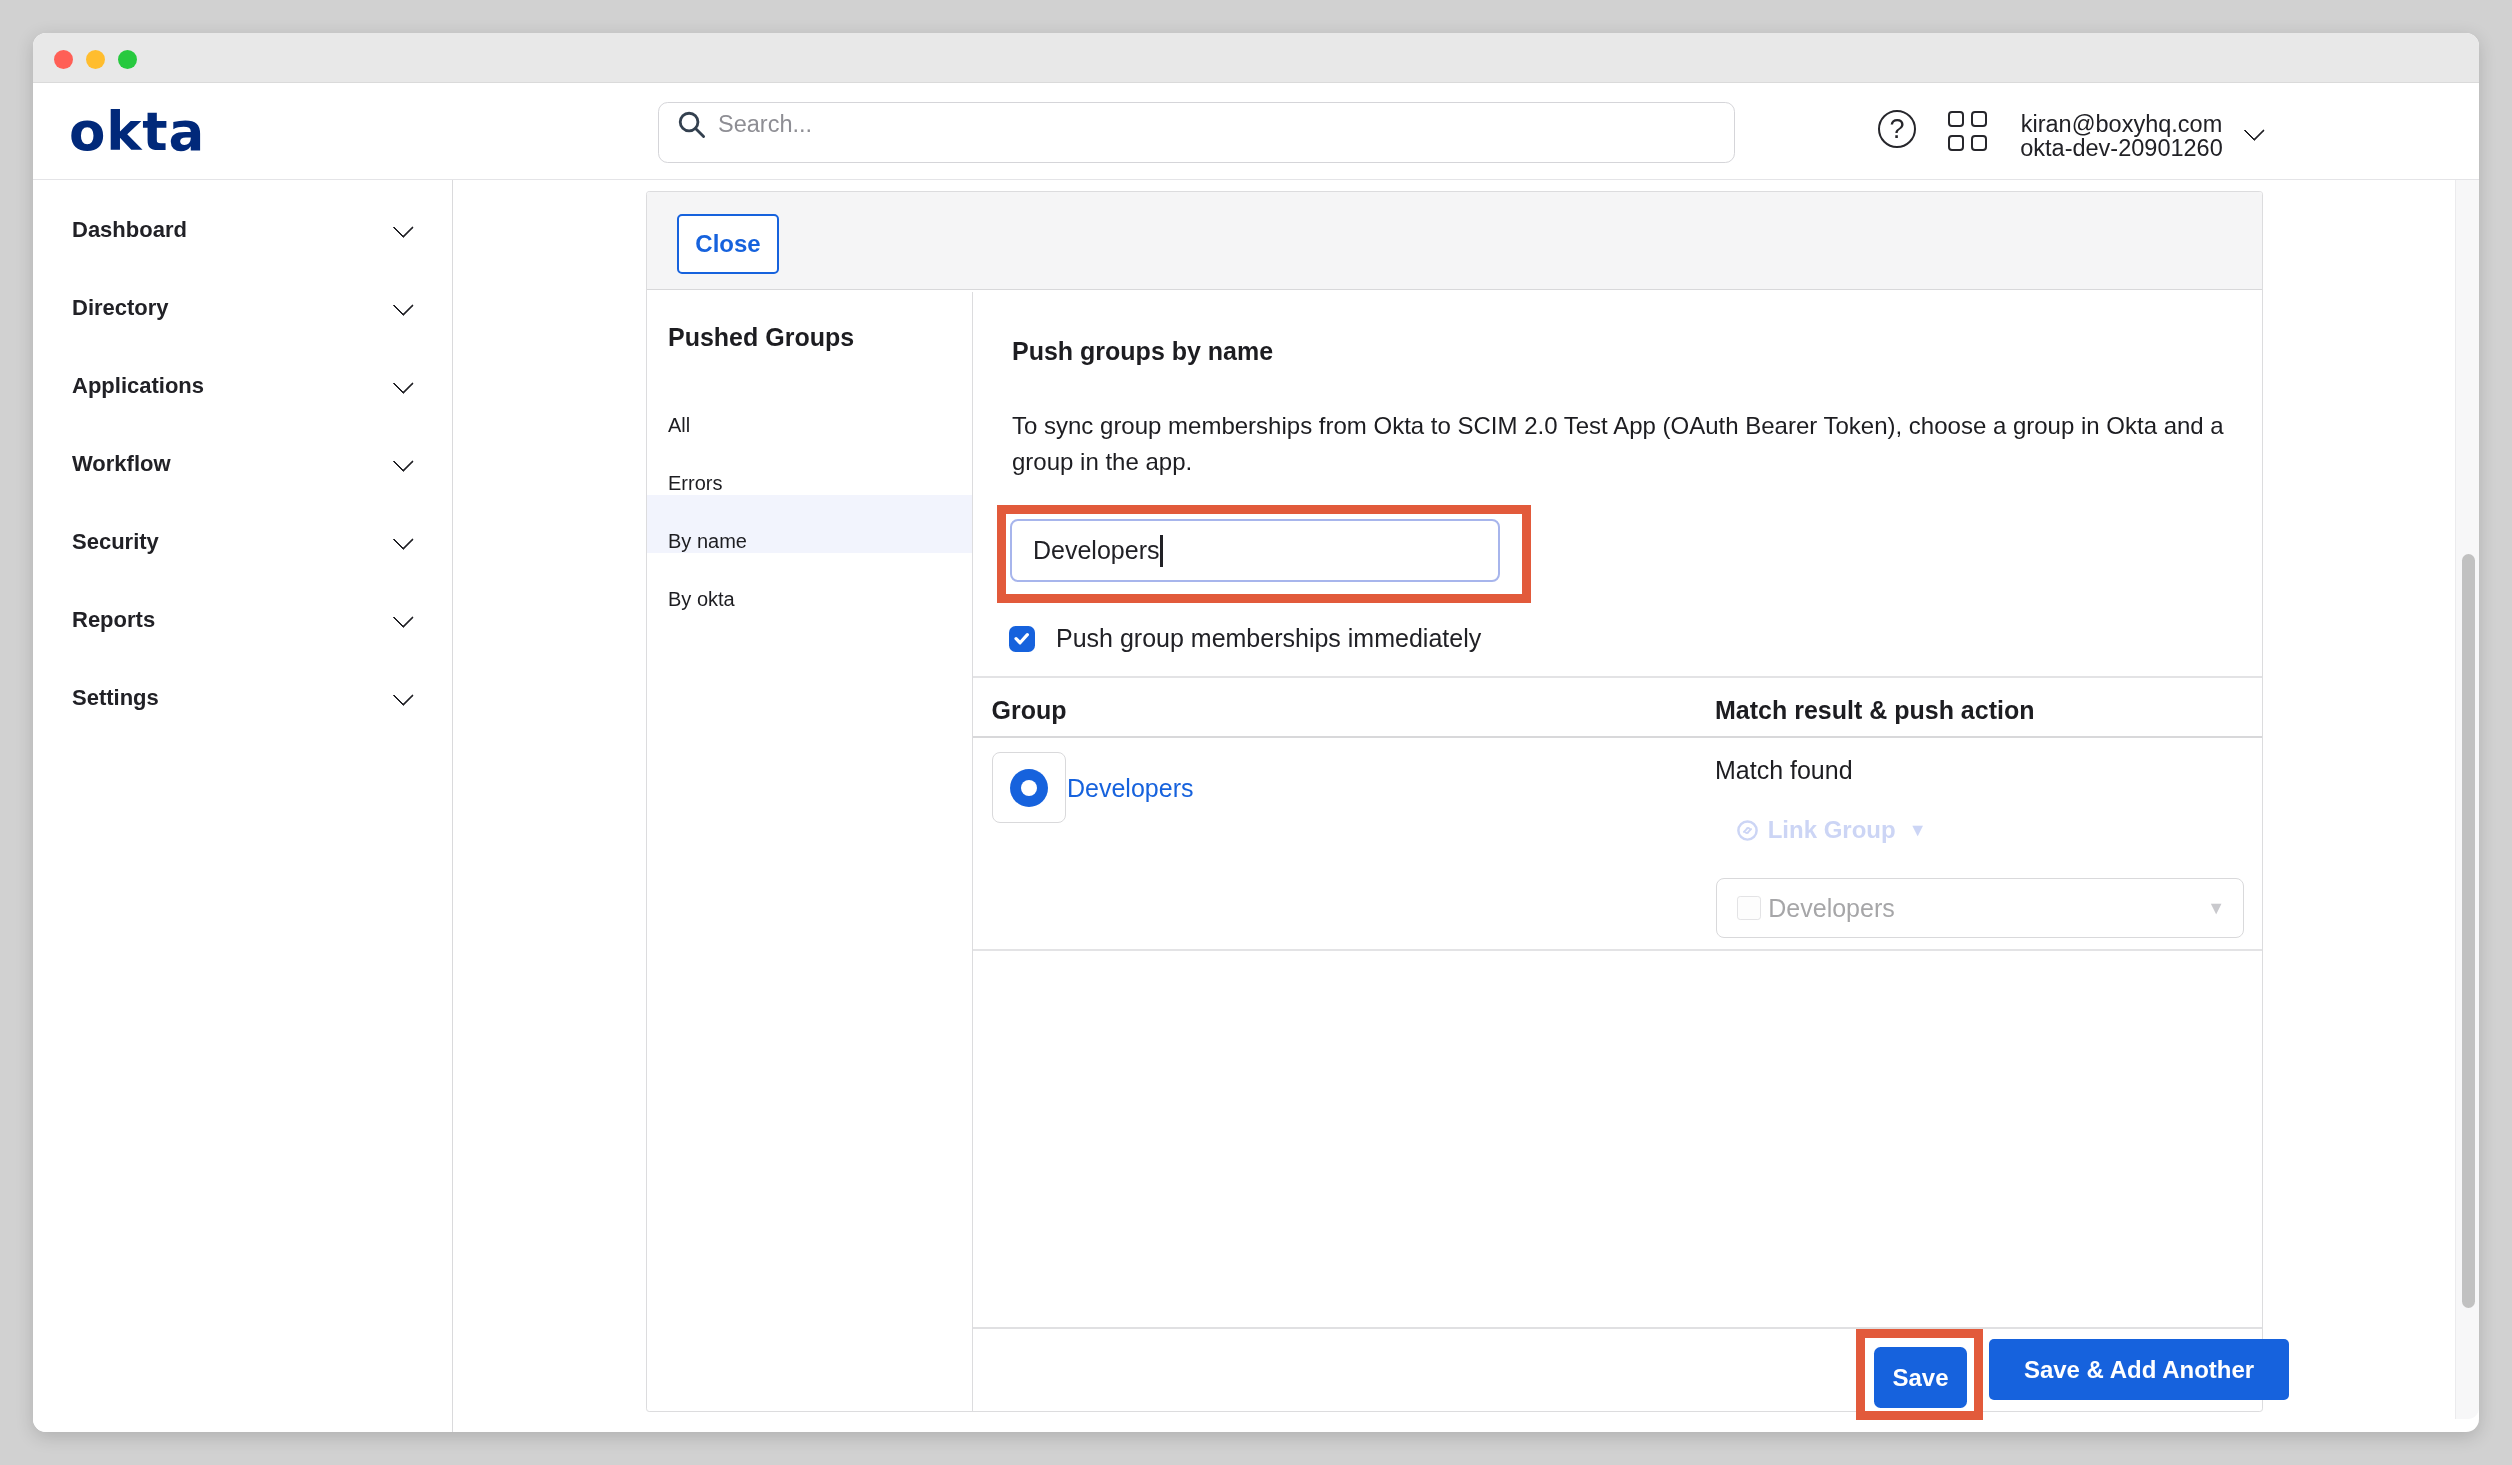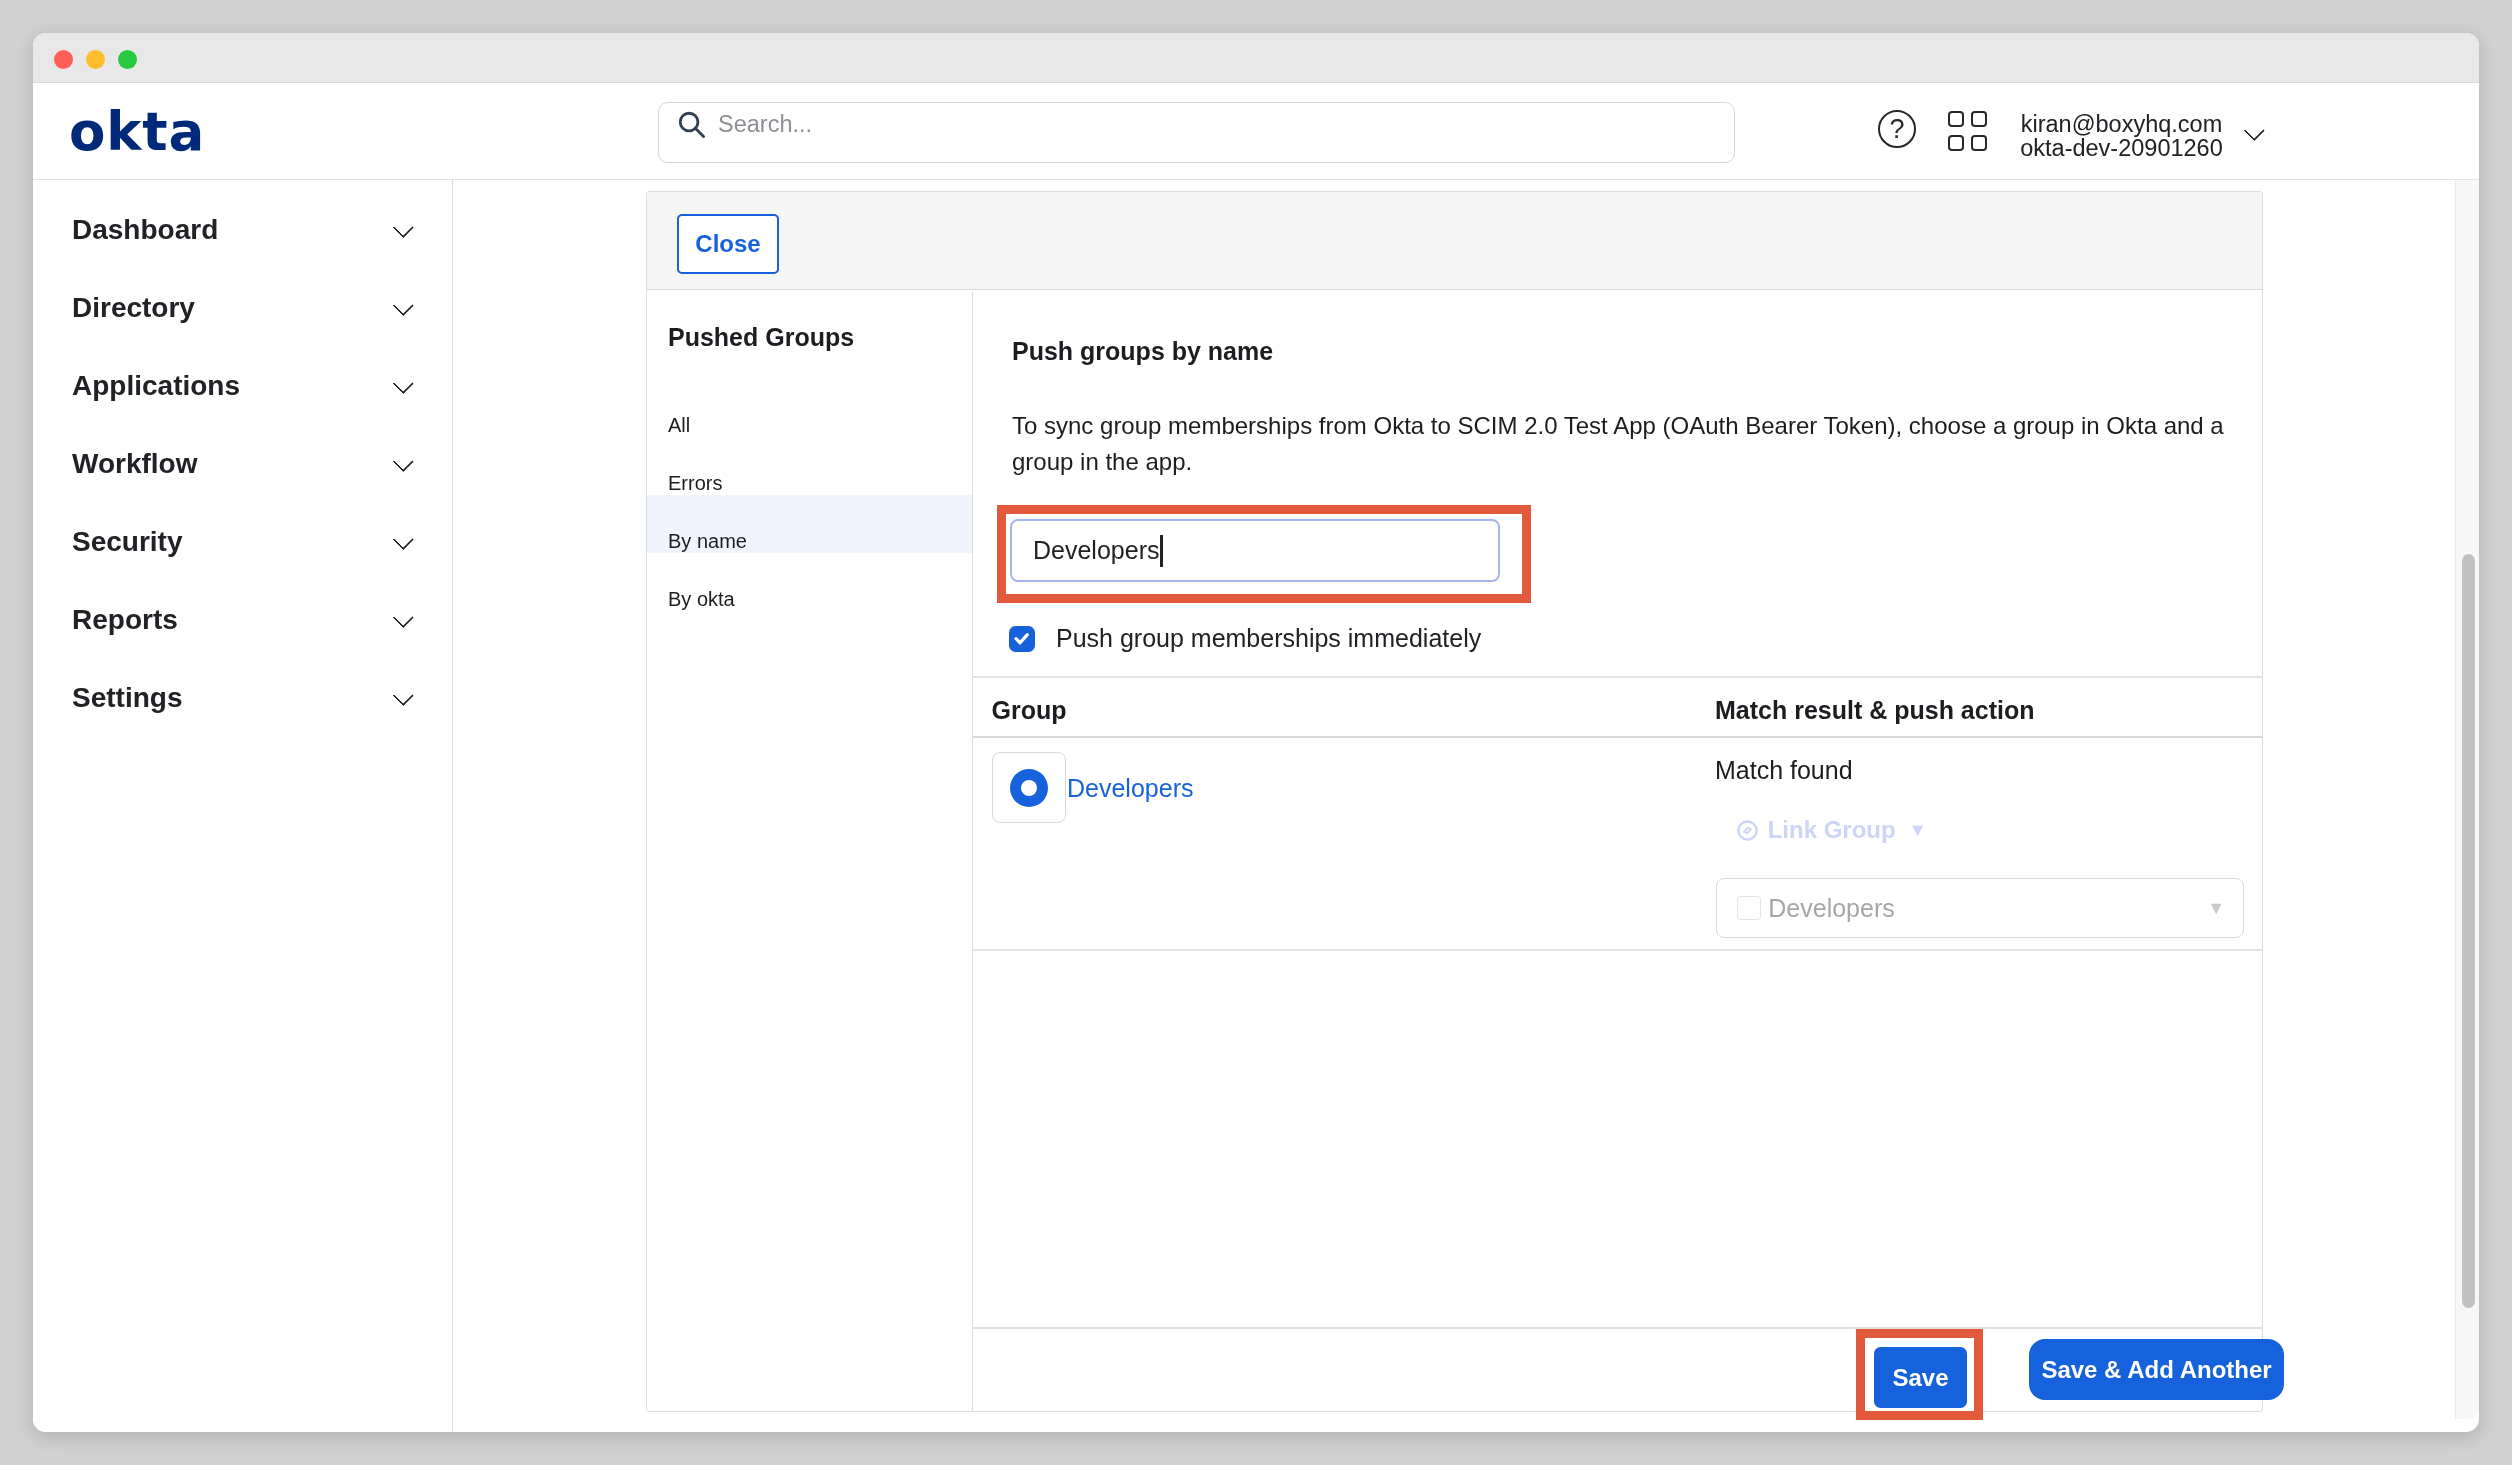--- a/index.html
+++ b/index.html
@@ -15,21 +15,21 @@
   .search { position:absolute; left:625px; top:18.6px; width:1077px; height:61px; border:1.6px solid #d5d5d9; border-radius:9.7px; display:flex; align-items:center; padding-left:18px; padding-bottom:15px; background:#fff; }
   .search .ph { color:#8e8e94; font-size:23.5px; margin-left:12px; }
   .help { position:absolute; left:1845px; top:27px; width:38px; height:38px; border:2.4px solid #26262b; border-radius:50%; display:flex; align-items:center; justify-content:center; font-size:27px; font-weight:400; color:#26262b; }
   .gridicon { position:absolute; left:1915px; top:28px; width:39px; height:40px; }
   .gridicon div { position:absolute; width:16px; height:16px; border:2.4px solid #26262b; border-radius:4px; }
   .gridicon .a{left:0;top:0} .gridicon .b{right:0;top:0} .gridicon .c{left:0;bottom:0} .gridicon .d{right:0;bottom:0}
   .usertext { position:absolute; left:1975px; top:30px; width:227px; text-align:center; font-size:23.5px; line-height:23.5px; color:#212126; }
   .userchev { position:absolute; left:2214px; top:40px; }
   .chev { width:14.6px; height:14.6px; border-right:2.8px solid #212126; border-bottom:2.8px solid #212126; transform:rotate(45deg); border-radius:0.8px; }
   .sidebar { position:absolute; left:0; top:147px; width:420px; height:1252px; background:#fff; border-right:1.6px solid #dadadc; padding-top:11.3px; border-radius:0 0 0 13px; }
-  .sbitem { position:relative; height:78px; display:flex; align-items:center; padding-left:39px; font-size:28px; font-weight:700; color:#212126; }
+  .sbitem { position:relative; height:78px; display:flex; align-items:center; padding-left:39px; font-size:22px; font-weight:700; color:#212126; }
   .sbitem .chev { position:absolute; left:363px; top:29px; }
   .card { position:absolute; left:613px; top:158px; width:1617px; height:1221px; border:1.6px solid #dcdcde; background:#fff; border-radius:3.2px; }
   .cardhead { position:absolute; left:0; top:0; width:100%; height:98px; background:#f5f5f6; border-bottom:1.6px solid #d8d8da; border-radius:2.4px 2.4px 0 0; }
   .closebtn { position:absolute; left:30px; top:22px; width:102px; height:60px; background:#fff; border:2.4px solid #1662dd; border-radius:5px; color:#1662dd; font-size:24px; font-weight:700; display:flex; align-items:center; justify-content:center; }
   .navcol { position:absolute; left:0; top:100px; width:326px; height:1120px; border-right:1.6px solid #dcdcde; }
   .navtitle { position:absolute; left:21px; top:31px; font-size:25px; font-weight:700; color:#1d1d21; }
   .navlist { position:absolute; left:0; top:87px; width:100%; }
   .navitem { height:58px; display:flex; align-items:flex-end; padding-left:21px; font-size:20px; color:#1d1d21; }
   .navitem.sel { background:#f2f4fd; }
   .rightcol { position:absolute; left:326px; top:100px; width:1289px; height:1120px; }
@@ -55,21 +55,21 @@
   .linkgroup { position:absolute; left:764px; top:524px; display:flex; align-items:center; color:#ccd5f5; font-weight:700; font-size:24px; }
   .linkgroup svg { margin-right:9.7px; }
   .lg-caret { font-size:18px; margin-left:13px; }
   .gdrop { position:absolute; left:743px; top:586px; width:528px; height:60px; border:1.6px solid #d9d9db; border-radius:8px; display:flex; align-items:center; padding-left:20px; color:#a6a6a8; font-size:25px; background:#fff; }
   .gdrop .box { width:24px; height:24px; border:1.6px solid #e3e3e5; border-radius:3.2px; margin-right:7.3px; background:#fdfdfd; }
   .gdrop .caret { position:absolute; right:18px; color:#c9c9cd; font-size:18px; }
   .rowline { top:657px; background:#e3e3e5; }
   .footline { top:1035px; background:#e0e0e2; }
   .savebtn { position:absolute; left:901px; top:1047px; width:93px; height:61px; background:#1662dd; border-radius:6.5px; color:#fff; font-weight:700; font-size:24px; display:flex; align-items:center; justify-content:center;margin-top:8px; }
   .ann2 { position:absolute; left:883px; top:1037px; width:127px; height:91px; border:9px solid #e25a3b; }
-  .saveadd { position:absolute; left:1016px; top:1047px; width:255px; height:61px; background:#1662dd; border-radius:16px; color:#fff; font-weight:700; font-size:24px; display:flex; align-items:center; justify-content:center;margin-left:40px; }
+  .saveadd { position:absolute; left:1016px; top:1047px; width:300px; height:61px; background:#1662dd; border-radius:5px; color:#fff; font-weight:700; font-size:24px; display:flex; align-items:center; justify-content:center; }
   .scrolltrack { position:absolute; left:2422px; top:147px; width:23.5px; height:1239px; background:#f7f7f8; border-left:0.8px solid #ebebed; border-radius:0 0 11.3px 0; }
   .scrollthumb { position:absolute; left:2429px; top:521px; width:13px; height:754px; background:#c1c1c1; border-radius:7.3px; }
 </style>
 </head>
 <body>
 
 <div class="window">
   <div class="titlebar">
     <div class="light red"></div>
     <div class="light yellow"></div>

